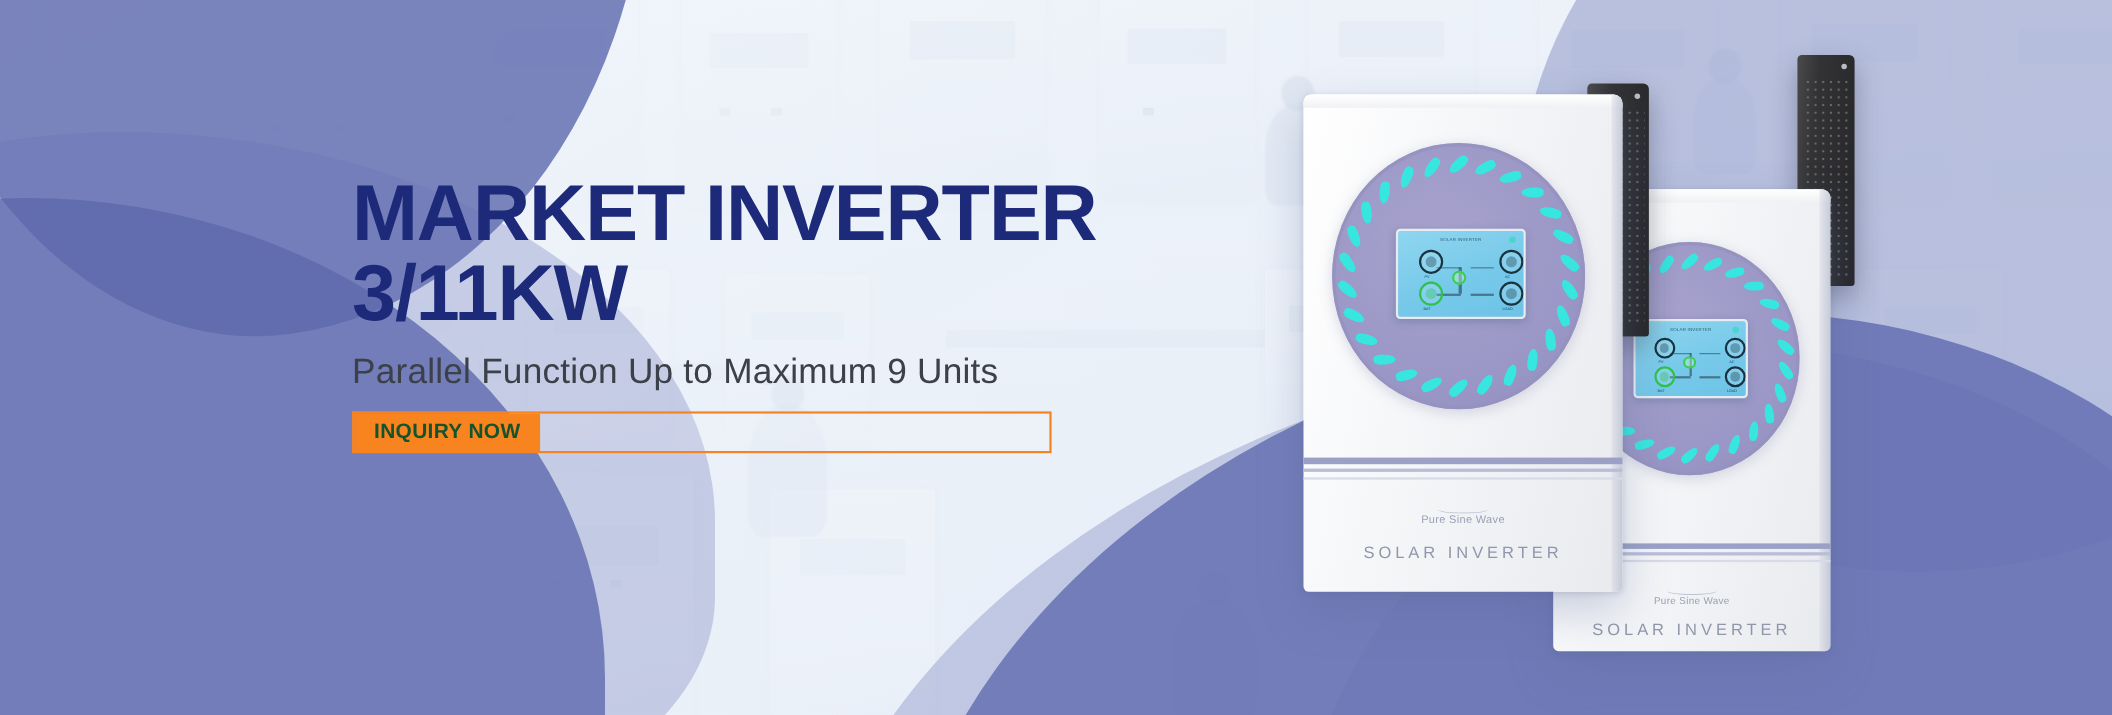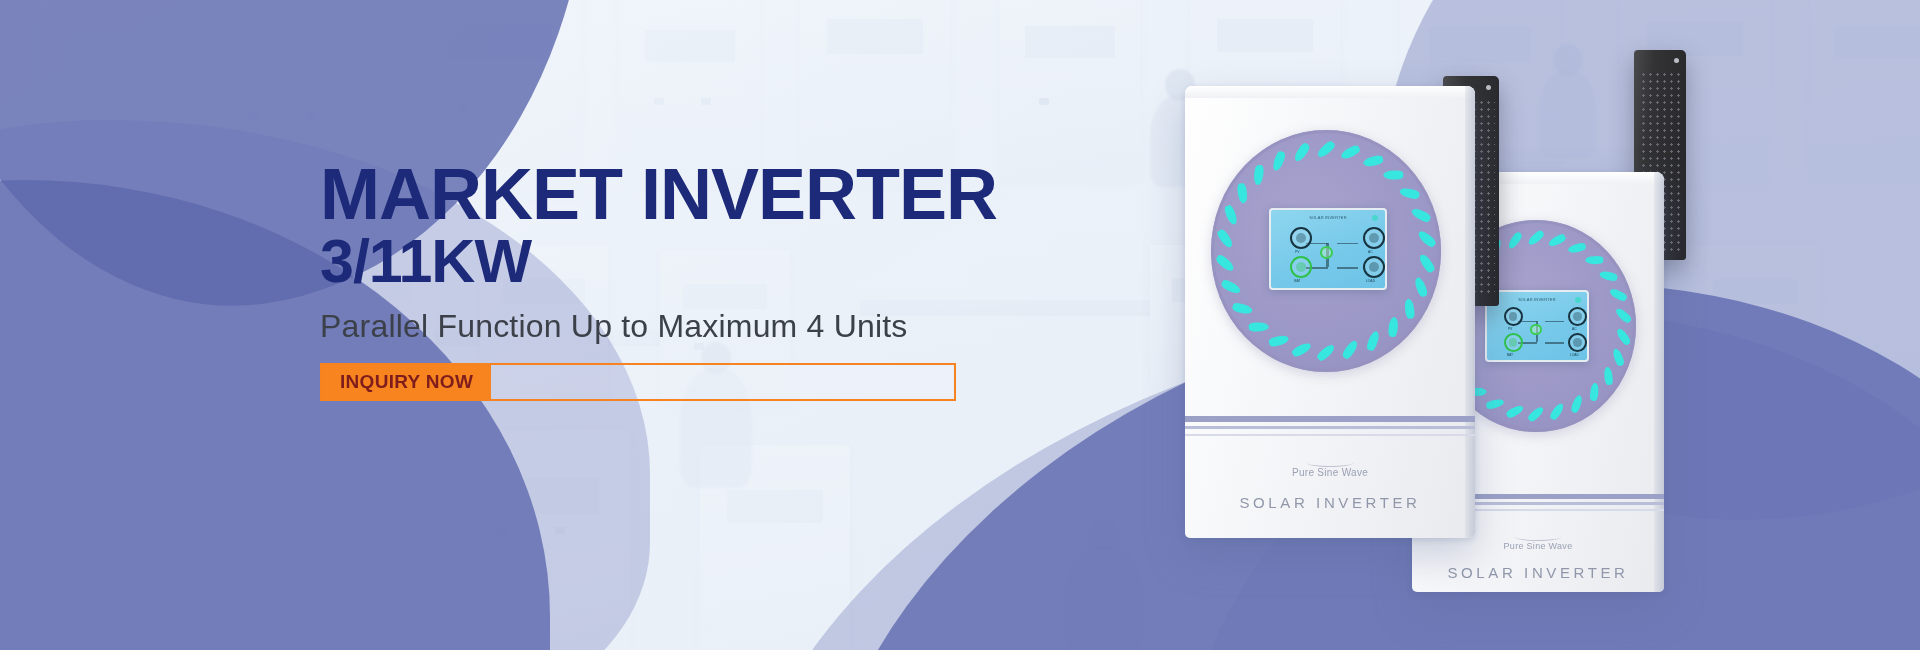--- a/index.html
+++ b/index.html
@@ -117,21 +117,21 @@
   .h-line2 { color:#f77f0d; }
   .h-line1 {
     font-size:72px; font-weight:900; letter-spacing:-1px;
     line-height:.96; white-space:nowrap;
   }
   .h-line2 {
     font-size:82px; font-weight:900; letter-spacing:-1px;
     line-height:1.0; margin-top:2px; white-space:nowrap;
   }
   .h-line3 {
-    font-size:61px; font-weight:900; letter-spacing:-1px;
+    font-size:72px; font-weight:900; letter-spacing:-1px;
     line-height:1.0; margin-top:2px; white-space:nowrap;
   }
   .subtitle {
     margin-top:16px;
     font-size:32px; font-weight:400; color:#3b4049;
     letter-spacing:.2px; white-space:nowrap;
   }
 
   
   .cta-row {
@@ -143,21 +143,21 @@
   }
   .cta-seize {
     flex:1 1 auto;
     display:flex; align-items:center; justify-content:center;
     color:#f2811f; font-weight:700; font-size:21px;
     letter-spacing:.3px; white-space:nowrap;
   }
   .cta-inquiry {
     flex:0 0 auto;
     display:flex; align-items:center; justify-content:center;
-    background:#f7841e; color:#7f1d1d;
+    background:#f7841e; color:#14532d;
     font-weight:700; font-size:19px; letter-spacing:.3px;
     padding:0 18px; white-space:nowrap;
     cursor:pointer;
   }
 
   
   .product { position:absolute; z-index:30; }
 
   .inv {
     position:relative;
@@ -383,21 +383,21 @@
   <div class="blob blob-left-soft"></div>
   <div class="blob blob-left"></div>
   <div class="blob blob-right"></div>
   <div class="blob blob-swoosh-soft"></div>
   <div class="blob blob-swoosh"></div>
   <div class="blob blob-bottomright"></div>
 
   <div class="copy">
     <div class="h-line1">MARKET INVERTER</div>
     <div class="h-line3">3/11KW</div>
-    <div class="subtitle">Parallel Function Up to Maximum 4 Units</div>
+    <div class="subtitle">Parallel Function Up to Maximum 9 Units</div>
 
     <div class="cta-row">
       <div class="cta-inquiry">INQUIRY NOW</div>
     </div>
   </div>
 
   <div class="product" style="left:1412px; top:172px; width:268px; height:420px;">
     <div class="heatsink" style="left:222px; top:-122px; width:52px; height:210px;">
       <span class="dot"></span>
       <span class="grill"></span>

